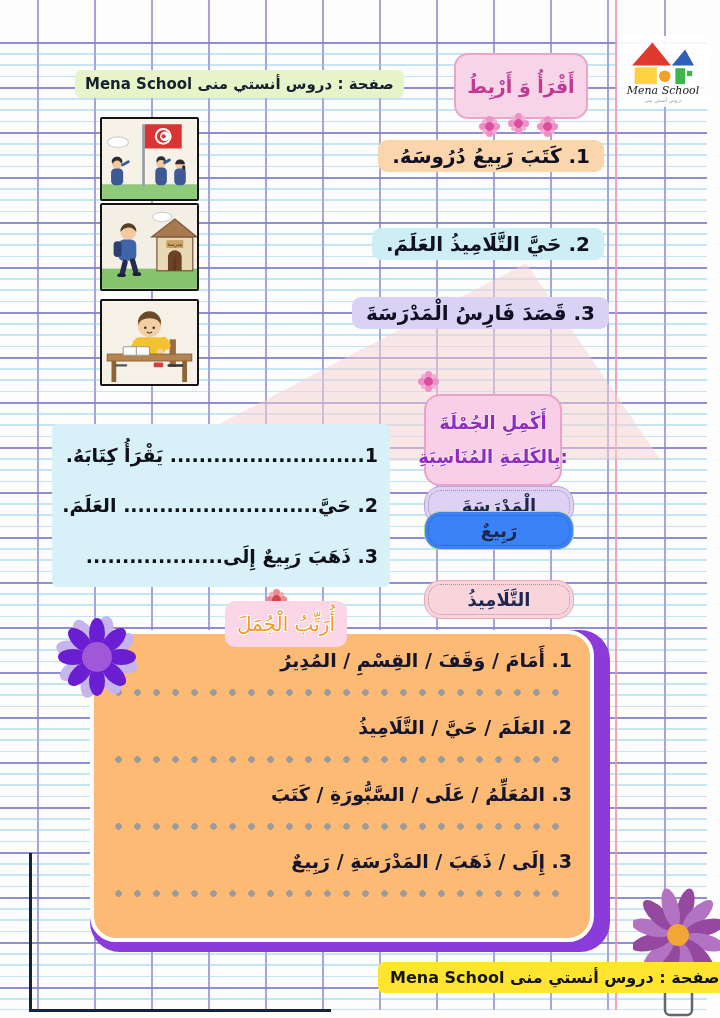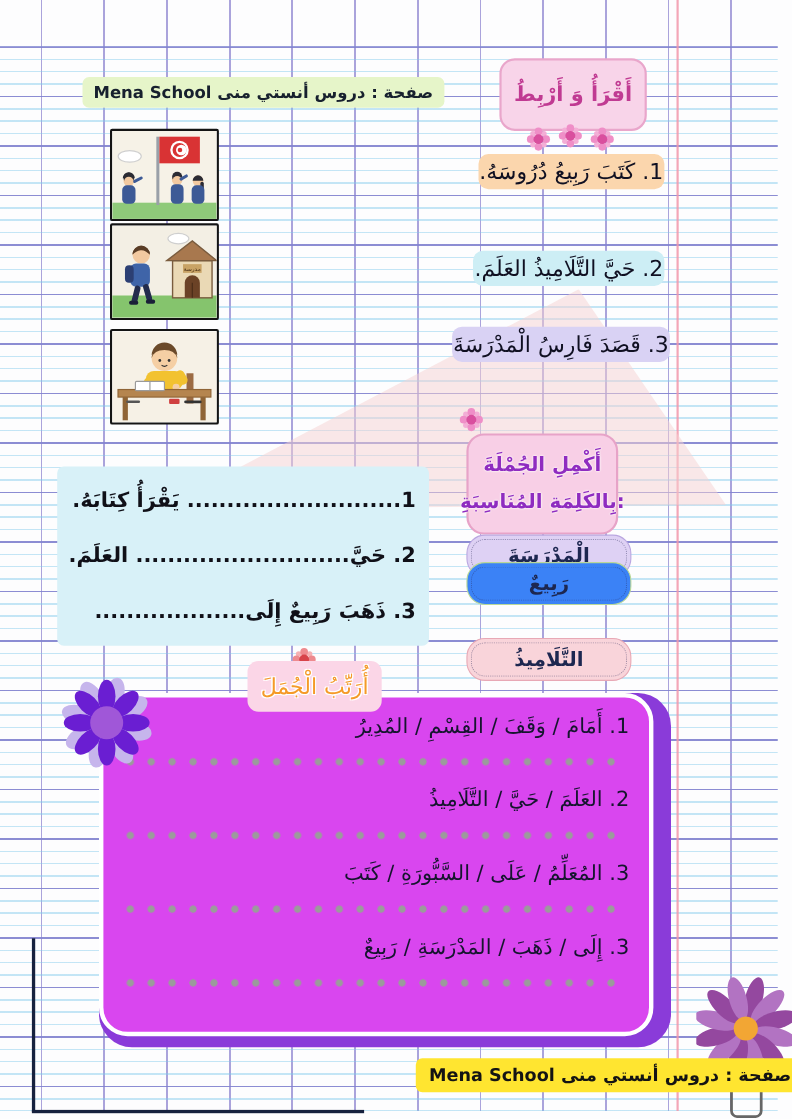--- a/index.html
+++ b/index.html
@@ -34,22 +34,22 @@
   #rc-title-box{position:absolute;left:454px;top:53px;width:130px;height:62px;z-index:2;
     background:#f8d4e9;border:2px solid #e9a6cb;border-radius:14px;
     display:flex;align-items:center;justify-content:center;
     color:#c03a92;font-weight:bold;font-size:19px;white-space:nowrap;}
   .mini-flower{position:absolute;width:9px;height:9px;border-radius:50%;z-index:3;background:#d94f9e;
     box-shadow:0 -7px 0 -1px #ef8ec7,0 7px 0 -1px #ef8ec7,-7px 0 0 -1px #ef8ec7,7px 0 0 -1px #ef8ec7,
       -5px -5px 0 -2px #f3aed6,5px 5px 0 -2px #f3aed6,-5px 5px 0 -2px #f3aed6,5px -5px 0 -2px #f3aed6;}
   .red-flower{background:#d8434a;box-shadow:0 -7px 0 -1px #ee8a8f,0 7px 0 -1px #ee8a8f,-7px 0 0 -1px #ee8a8f,7px 0 0 -1px #ee8a8f,
       -5px -5px 0 -2px #f4b0b3,5px 5px 0 -2px #f4b0b3,-5px 5px 0 -2px #f4b0b3,5px -5px 0 -2px #f4b0b3;}
 
-  .sentence-pill{position:absolute;z-index:2;padding:4px 1px;border-radius:9px;
-    font-size:20px;font-weight:normal;color:#101022;white-space:nowrap;}
+  .sentence-pill{position:absolute;z-index:2;padding:4px 14px;border-radius:9px;
+    font-size:20px;font-weight:bold;color:#101022;white-space:nowrap;}
   #pill-1{top:140px;right:116px;background:#fbd6ad;}
   #pill-2{top:228px;right:116px;background:#cdeef5;}
   #pill-3{top:297px;right:111px;background:#d9d2f4;}
 
   .pic-card{position:absolute;left:100px;width:95px;z-index:2;background:#fff;
     border:2.5px solid #141414;border-radius:2px;line-height:0;}
   .pic-card svg{width:100%;height:100%;}
   #pic-1{top:117px;height:80px;}
   #pic-2{top:203px;height:84px;}
   #pic-3{top:299px;height:83px;}
@@ -75,22 +75,22 @@
   #wp-3{top:580px;background:#f9d4da;border:1.5px solid #e8a8b5;}
 
   
   #ar-title-box{position:absolute;left:225px;top:601px;width:122px;height:46px;z-index:3;
     background:#fbd6e7;border-radius:10px;display:flex;align-items:center;justify-content:center;
     color:#f59a28;font-weight:normal;font-size:20px;white-space:nowrap;
     text-shadow:1px 1px 0 #fff,-1px -1px 0 #fff,1px -1px 0 #fff,-1px 1px 0 #fff;}
   #yellow-wrap{position:absolute;left:90px;top:630px;width:520px;height:322px;z-index:2;
     background:#8a3bd9;border-radius:30px;}
   #yellow-box{position:absolute;left:0;top:0;right:16px;bottom:10px;
-    background:#d946ef;border:4px solid #fff;border-radius:26px;box-sizing:border-box;
-    padding:12px 18px 6px;font-size:19px;font-weight:normal;color:#15152e;}
+    background:#fdba74;border:4px solid #fff;border-radius:26px;box-sizing:border-box;
+    padding:12px 18px 6px;font-size:19px;font-weight:bold;color:#15152e;}
   .arrange-item{white-space:nowrap;line-height:28px;}
   .dotline{height:9px;margin:14px 2px 16px;
     background-image:radial-gradient(circle at 4.5px 4.5px,#9b9b9b 3px,rgba(0,0,0,0) 3.6px);
     background-size:19px 9px;background-repeat:repeat-x;}
 
   
   .big-flower{position:absolute;z-index:3;line-height:0;}
   #corner-line-v{position:absolute;left:29px;top:853px;width:3px;height:158px;background:#16213e;z-index:2;}
   #corner-line-h{position:absolute;left:29px;top:1009px;width:302px;height:3px;background:#16213e;z-index:2;}
 </style>
@@ -99,20 +99,32 @@
 
 <div id="page">
 
   <div id="grid-v"></div>
   <div id="grid-h"></div>
   <div id="margin-line"></div>
   <div id="watermark-triangle"></div>
 
   <div id="header-badge" class="badge" dir="rtl">صفحة : دروس أنستي منى Mena School</div>
 
+  <div id="logo">
+    <svg viewBox="0 0 72 52">
+      <polygon points="1,30 24,4 45,30" fill="#e03a2f"></polygon>
+      <polygon points="46,30 61,12 71,30" fill="#2e5fbe"></polygon>
+      <rect x="4" y="32" width="25" height="19" fill="#ffd23e"></rect>
+      <circle cx="38" cy="42" r="6.5" fill="#f59f28"></circle>
+      <rect x="50" y="33" width="11" height="18" fill="#3cb54a"></rect>
+      <rect x="63" y="36" width="6" height="6" fill="#3cb54a"></rect>
+    </svg>
+    <div id="logo-title">Mena School</div>
+    <div id="logo-sub" dir="rtl">دروس أنستي منى</div>
+  </div>
 
   <div id="rc-title-box">أَقْرَأُ وَ أَرْبِطُ</div>
   <span class="mini-flower" style="left:485px;top:122px;"></span>
   <span class="mini-flower" style="left:514px;top:119px;"></span>
   <span class="mini-flower" style="left:543px;top:122px;"></span>
 
   <div id="pill-1" class="sentence-pill" dir="rtl">1. كَتَبَ رَبِيعُ دُرُوسَهُ.</div>
   <div id="pill-2" class="sentence-pill" dir="rtl">2. حَيَّ التَّلَامِيذُ العَلَمَ.</div>
   <div id="pill-3" class="sentence-pill" dir="rtl">3. قَصَدَ فَارِسُ الْمَدْرَسَةَ</div>
 

